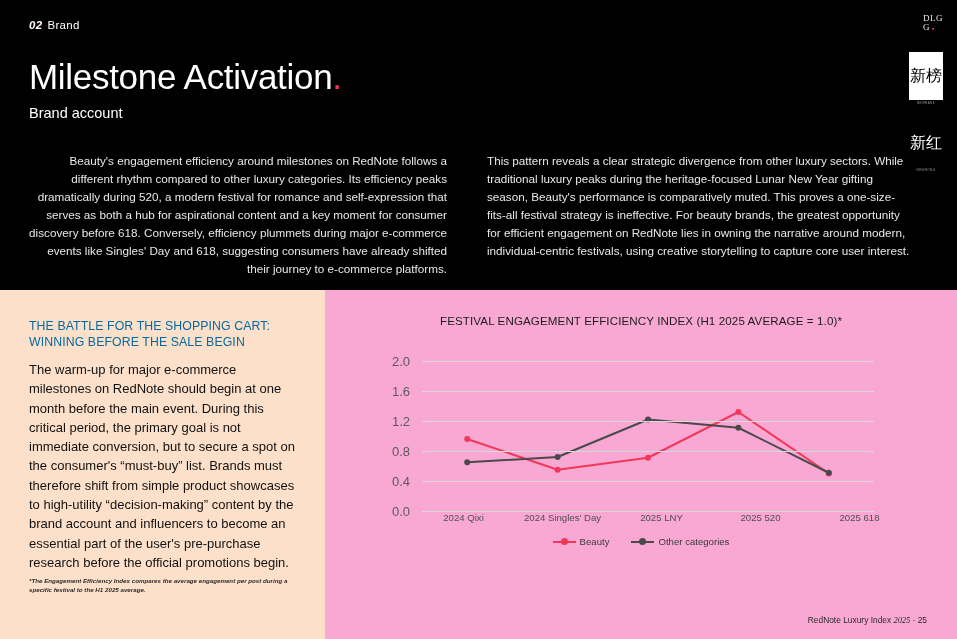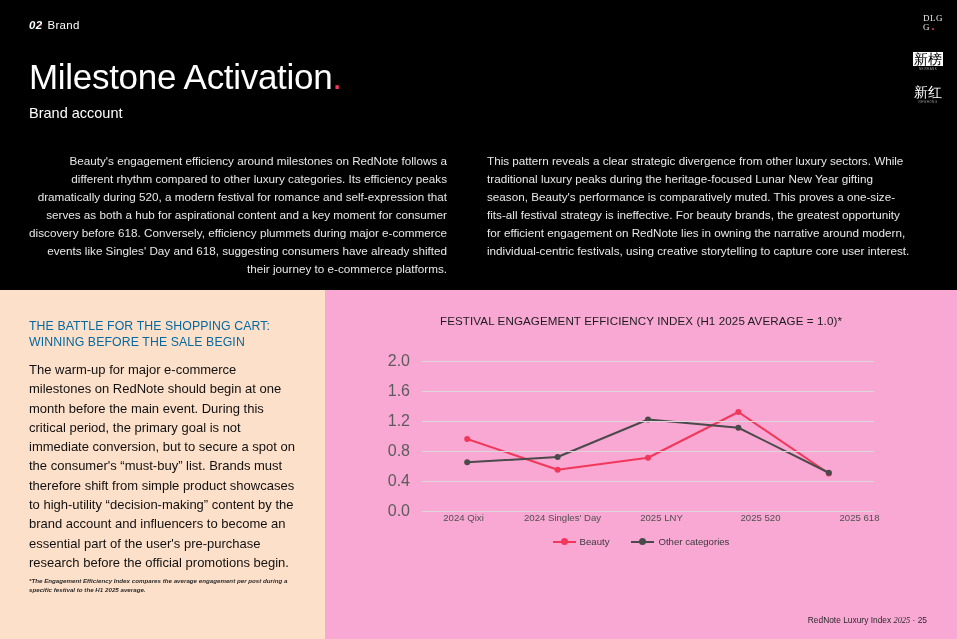--- a/index.html
+++ b/index.html
@@ -22,22 +22,22 @@
     font-family:"Liberation Serif", serif;font-size:9px;color:#e9e9e9;letter-spacing:.5px;}
   .logo-dlg .l2{display:flex;align-items:flex-end;}
   .logo-dlg .reddot{width:2px;height:2px;background:#f2385a;border-radius:50%;margin-left:2px;margin-bottom:1px;}
   .divider{width:1px;height:17px;background:#6a6a6a;}
   .logo-mark{width:17px;height:17px;background:#ffffff;position:relative;overflow:hidden;}
   .logo-mark:before{content:"";position:absolute;left:2px;top:3px;width:13px;height:3px;background:#000;
     transform:skewY(-16deg);}
   .logo-mark:after{content:"";position:absolute;left:2px;top:10px;width:13px;height:3px;background:#000;
     transform:skewY(-16deg);}
   .logo-cn{display:flex;flex-direction:column;align-items:center;line-height:1;}
-  .logo-cn .cn{font-size:14px;color:#fff;letter-spacing:0px;
-    background:#fff;color:#000;padding:0 1px;}
+  .logo-cn .cn{font-size:16px;color:#fff;letter-spacing:0px;
+    background:#fff;color:#000;padding:16px 1px;}
   .logo-cn .sub{font-size:3px;color:#9a9a9a;letter-spacing:.4px;margin-top:2px;}
   .logo-cn2 .cn{background:transparent;color:#fff;}
 
   
   .title{position:absolute;left:29px;top:57px;font-size:35px;color:#ffffff;font-weight:400;letter-spacing:-.3px;}
   .title .p{color:#f2385a;}
   .subtitle{position:absolute;left:29px;top:105px;font-size:14.5px;color:#ffffff;font-weight:400;}
 
   
   .col{position:absolute;top:152px;font-size:11.7px;line-height:18px;color:#e8e8e8;font-weight:400;}
@@ -53,21 +53,21 @@
   .panel-note{position:absolute;left:29px;top:576px;width:280px;font-size:6.2px;line-height:9px;
     color:#2b2b2b;font-style:italic;font-weight:700;}
 
   
   .chartwrap{position:absolute;left:325px;top:290px;width:632px;height:349px;background:#f9a8d4;}
   .chart-title{position:absolute;left:0;top:24px;width:632px;text-align:center;
     font-size:11.6px;color:#1c1c1c;letter-spacing:.1px;}
   .plot{position:absolute;left:97px;top:71px;width:452px;height:150px;}
   .gridline{position:absolute;left:0;width:452px;height:1px;background:#d9d9d9;}
   .ytick{position:absolute;right:100%;margin-right:12px;transform:translateY(-50%);
-    font-size:16px;color:#5b5b5b;white-space:nowrap;}
+    font-size:13px;color:#5b5b5b;white-space:nowrap;}
   .xlabels{position:absolute;left:89px;top:222px;width:495px;display:flex;}
   .xlabels span{flex:1;text-align:center;font-size:9.6px;color:#4f4f4f;white-space:nowrap;}
   .legend{position:absolute;left:0;top:246px;width:632px;display:flex;justify-content:center;
     align-items:center;gap:22px;}
   .lg{display:flex;align-items:center;gap:4px;font-size:9.6px;color:#3a3a3a;}
   .lg .ln{width:23px;height:2px;position:relative;}
   .lg .ln:after{content:"";position:absolute;left:8px;top:-2.5px;width:7px;height:7px;border-radius:50%;}
   .lg.beauty .ln{background:#f2385a;}
   .lg.beauty .ln:after{background:#f2385a;}
   .lg.other .ln{background:#4a4a4a;}

